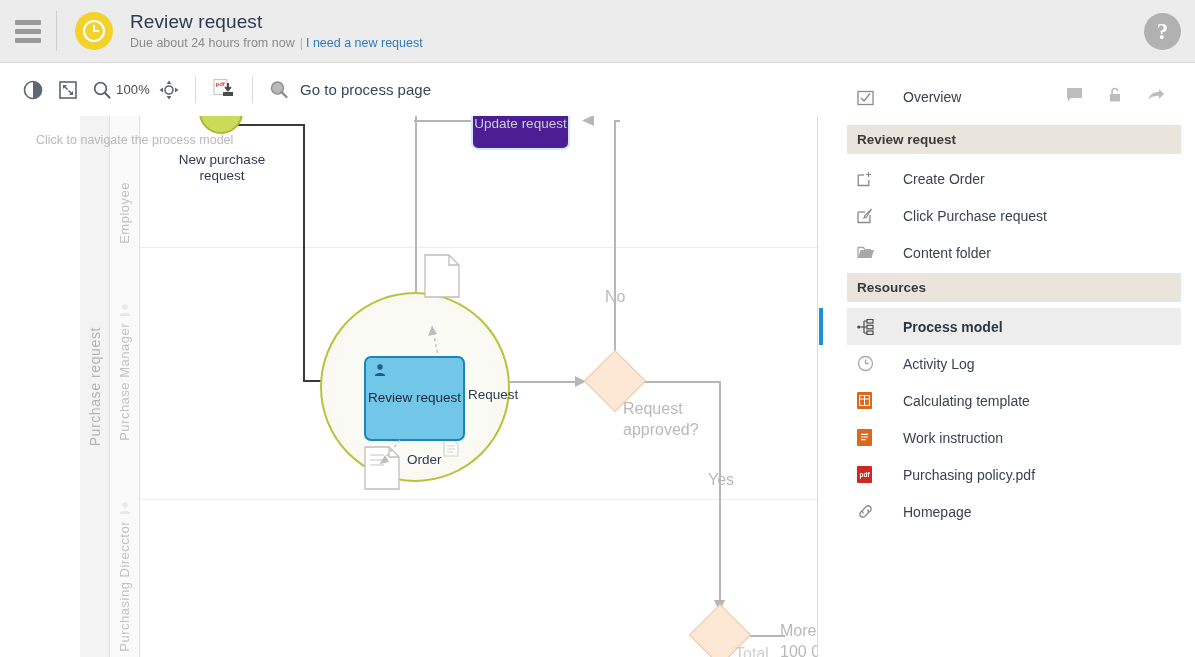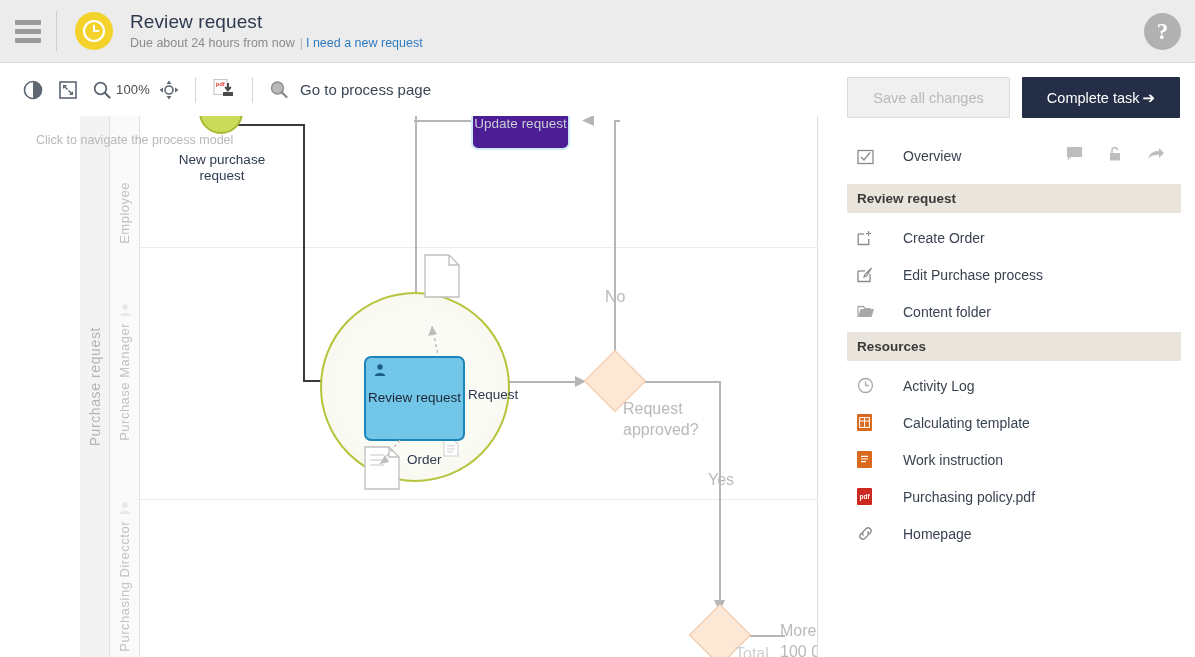--- a/index.html
+++ b/index.html
@@ -433,29 +433,20 @@
       </div>
       <div class="lbl-grey" style="left:735px; top:528px; color:#cfcfcf;">Total</div>
 
       <div class="hint-text">Click to navigate the process model</div>
 
     </div>
   </div>
 
   <div class="sidebar">
 
-    <div class="btn-row">
-      <div class="btn-save">
-        <span>Save all changes</span>
-      </div>
-      <div class="btn-complete">
-        <span>Complete task</span>
-          <span class="arw">➔</span>
-      </div>
-    </div>
 
     <div class="row row-overview">
       <span class="ico">
         <svg width="17" height="17" viewBox="0 0 17 17">
           <rect x="1" y="2.5" width="15" height="13" fill="none" stroke="#8a8a8a" stroke-width="1.3"></rect>
           <path d="M4 9 L7 12 L13 4.5" fill="none" stroke="#8a8a8a" stroke-width="1.4"></path>
         </svg>
       </span>
       <span class="txt">Overview</span>
       <span class="ov-icons">
@@ -492,34 +483,48 @@
       <span class="txt">Create Order</span>
     </div>
     <div class="row">
       <span class="ico">
         <svg width="16" height="16" viewBox="0 0 16 16">
           <path d="M1 4 V14.5 H13 V7" fill="none" stroke="#8a8a8a" stroke-width="1.3"></path>
           <path d="M1 4 H8" fill="none" stroke="#8a8a8a" stroke-width="1.3"></path>
           <path d="M14.5 1 L8 7.5 L7 10 L9.5 9 Z" fill="none" stroke="#8a8a8a" stroke-width="1.2"></path>
         </svg>
       </span>
-      <span class="txt">Edit Purchase process</span>
+      <span class="txt">Click Purchase request</span>
     </div>
     <div class="row">
       <span class="ico">
         <svg width="18" height="15" viewBox="0 0 18 15">
           <path d="M1 13 L3.5 5 H17 L14.5 13 Z" fill="#a8a8a8"></path>
           <path d="M1 13 V2.5 H6.5 L8 4.6 H13 V5" fill="none" stroke="#a8a8a8" stroke-width="1.3"></path>
         </svg>
       </span>
       <span class="txt">Content folder</span>
     </div>
 
     <div class="section-head">
       <span>Resources</span>
+    </div>
+    <div class="row row-selected">
+      <span class="ico">
+        <svg width="18" height="16" viewBox="0 0 18 16">
+          <circle cx="1.8" cy="8" r="1.6" fill="#4a4a4a"></circle>
+          <path d="M3.4 8 H7" stroke="#4a4a4a" stroke-width="1.2"></path>
+          <path d="M7 2 V14" stroke="#4a4a4a" stroke-width="1.2"></path>
+          <path d="M7 2 H10 M7 14 H10 M7 8 H10" stroke="#4a4a4a" stroke-width="1.2"></path>
+          <rect x="10" y="0.5" width="6" height="3.5" fill="none" stroke="#4a4a4a" stroke-width="1.2"></rect>
+          <rect x="10" y="6.3" width="6" height="3.5" fill="none" stroke="#4a4a4a" stroke-width="1.2"></rect>
+          <rect x="10" y="12" width="6" height="3.5" fill="none" stroke="#4a4a4a" stroke-width="1.2"></rect>
+        </svg>
+      </span>
+      <span class="txt">Process model</span>
     </div>
     <div class="row">
       <span class="ico">
         <svg width="17" height="17" viewBox="0 0 17 17">
           <circle cx="8.5" cy="8.5" r="7" fill="none" stroke="#a8a8a8" stroke-width="1.3"></circle>
           <path d="M8.5 8.5 V4.5 M8.5 8.5 H11.7" stroke="#a8a8a8" stroke-width="1.3"></path>
         </svg>
       </span>
       <span class="txt">Activity Log</span>
     </div>

